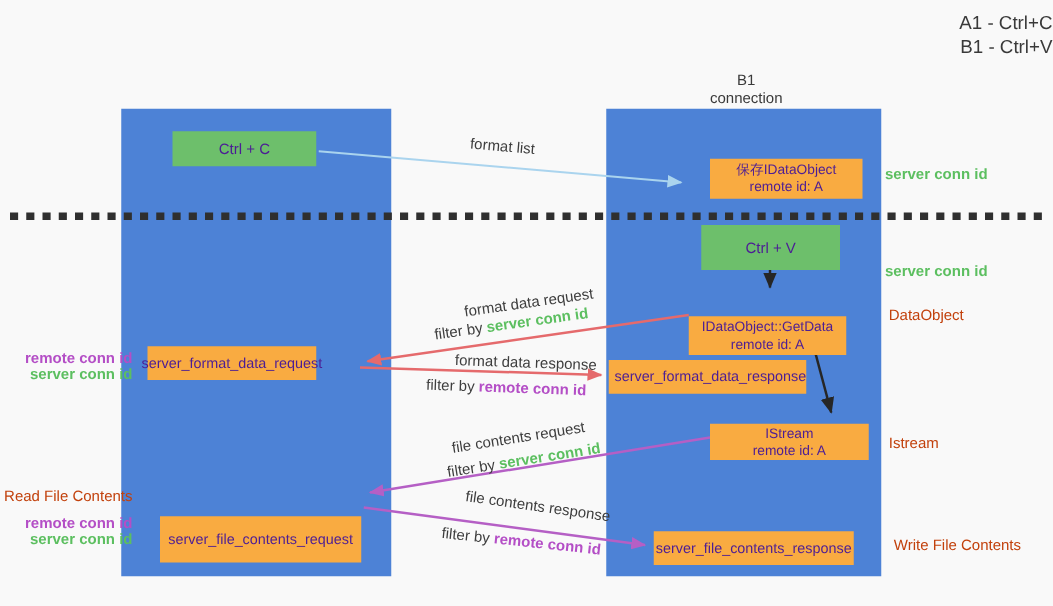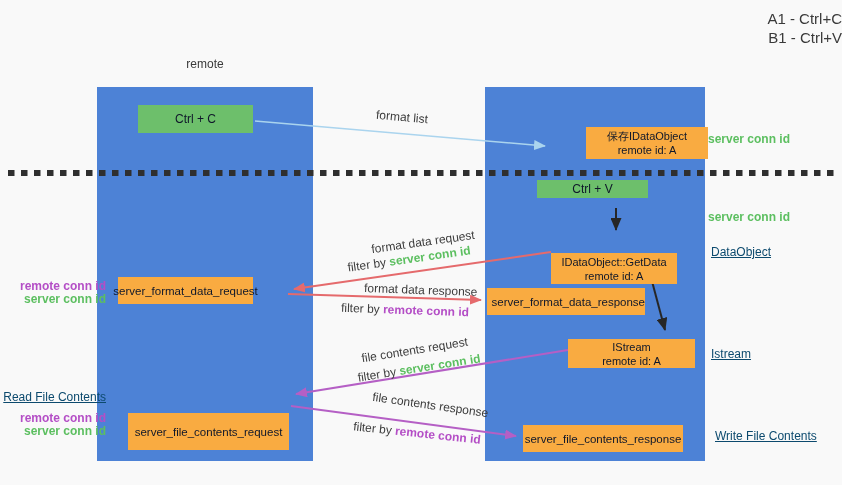--- a/index.html
+++ b/index.html
@@ -30,40 +30,40 @@
     background:#4d82d6; z-index:1;
   }
   .lane.left  { left:97px;  width:216px; }
   .lane.right { left:485px; width:220px; }
 
   svg.overlay { position:absolute; left:0; top:0; z-index:2; pointer-events:none; }
 
   .node {
     position:absolute; z-index:3;
     display:flex; flex-direction:column; align-items:center; justify-content:center;
-    color:#0f172a; text-align:center; line-height:14px;
+    color:#4c1d95; text-align:center; line-height:14px;
   }
   .node.green  { background:#6dbf6b; font-size:12px; }
   .node.orange { background:#f9ab41; font-size:11px; }
   .node.wide   { font-size:11.5px; }
 
   .n-ctrl-c   { left:138px; top:105px; width:115px; height:28px; }
-  .n-save     { left:586px; top:127px; width:122px; height:32px; }
-  .n-ctrl-v   { left:537px; top:180px; width:111px; height:18px; }
+  .n-save     { left:568px; top:127px; width:122px; height:32px; }
+  .n-ctrl-v   { left:561px; top:180px; width:111px; height:36px; }
   .n-getdata  { left:551px; top:253px; width:126px; height:31px; }
   .n-freq     { left:118px; top:277px; width:135px; height:27px; }
   .n-fresp    { left:487px; top:288px; width:158px; height:27px;align-items:flex-end; }
   .n-istream  { left:568px; top:339px; width:127px; height:29px; }
   .n-creq     { left:128px; top:393px; width:161px; height:37px;margin-top:20px; }
   .n-cresp    { left:523px; top:425px; width:160px; height:27px; }
 
   .side-label { position:absolute; z-index:4; font-size:12px; white-space:nowrap; }
   .green-text  { color:#5cbf60; font-weight:bold; }
   .purple-text { color:#b44ec6; font-weight:bold; }
-  .dark-text   { color:#0c4a6e;text-decoration:underline; }
+  .dark-text   { color:#c2410c; }
 
   .left-group { left:0; width:106px; text-align:right; }
 
   .edge-label {
     position:absolute; z-index:4; font-size:12px; white-space:nowrap;
     color:#3d3d3d;
   }
   .r-neg8 { transform:rotate(-8deg); }
   .r-neg9 { transform:rotate(-9deg); }
   .r-pos5 { transform:rotate(5deg); }
@@ -75,21 +75,24 @@
 <body>
 
 <div id="canvas">
 
   <div class="title">
     <div>A1 - Ctrl+C</div>
     <div>B1 - Ctrl+V</div>
   </div>
 
   <div class="lane-header left">
-    <div>remote</div>
+  </div>
+  <div class="lane-header right">
+    <div>B1</div>
+    <div>connection</div>
   </div>
 
   <div class="lane left"></div>
   <div class="lane right"></div>
 
   <svg class="overlay" width="842" height="485" viewBox="0 0 842 485">
     <defs>
       <marker id="m-blue" markerWidth="13" markerHeight="10" refX="11" refY="5" orient="auto" markerUnits="userSpaceOnUse">
         <path d="M0,0 L12,5 L0,10 z" fill="#aad4ee"></path>
       </marker>

